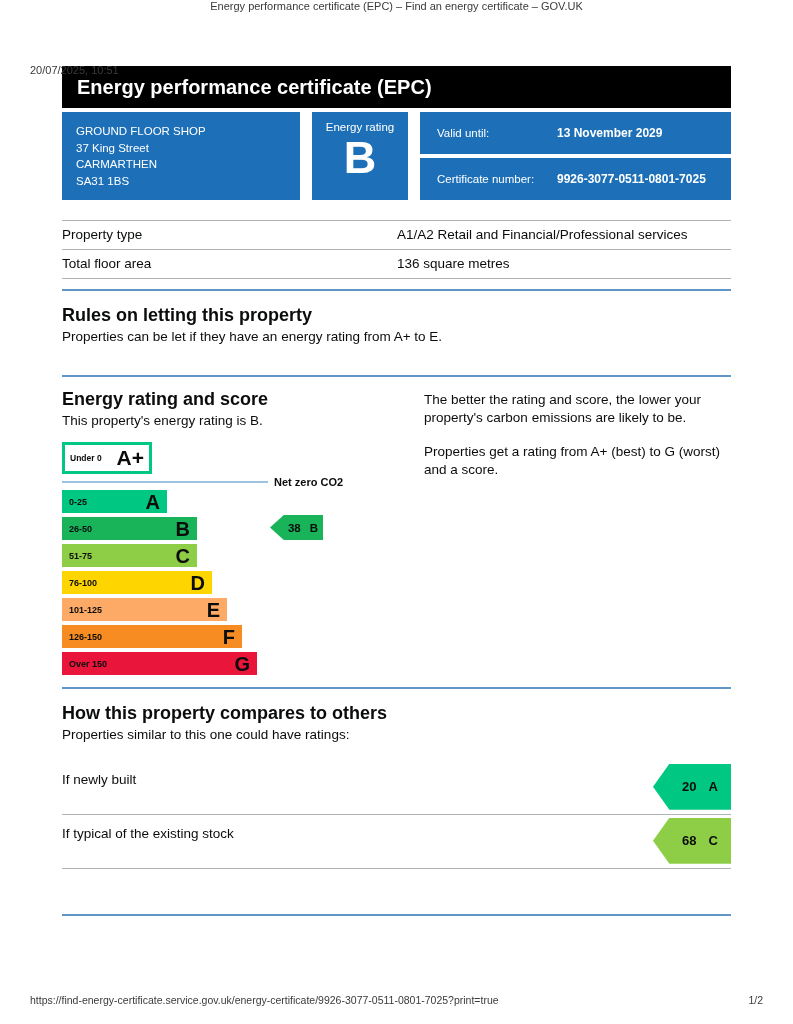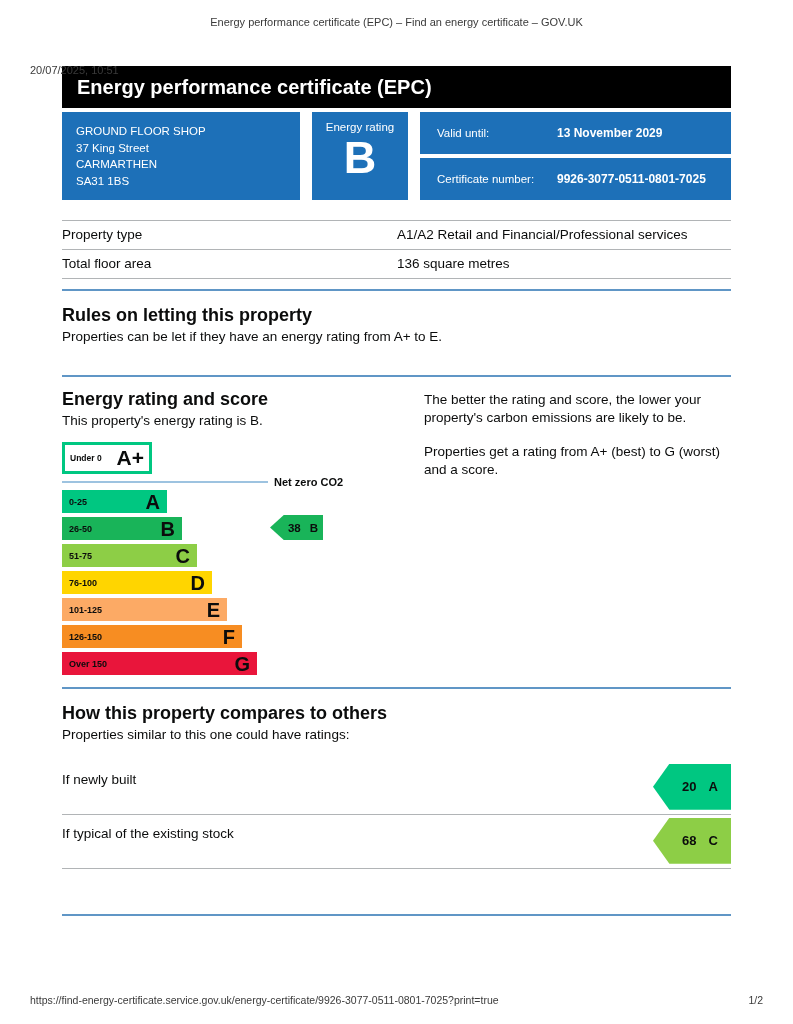--- a/index.html
+++ b/index.html
@@ -2,21 +2,21 @@
 <html><head>
 <meta charset="utf-8">
 <style>
   * { margin:0; padding:0; box-sizing:border-box; }
   html,body { width:793px; height:1024px; background:#fff; overflow:hidden;
               font-family:"Liberation Sans", sans-serif; color:#0b0c0c; }
 
   
   .print-header { position:relative; height:52px; }
   .ph-date { position:absolute; left:30px; top:16px; font-size:11px; color:#3a3a3a;margin-top:48px; }
-  .ph-title { text-align:center; padding-top:16px; font-size:11px; color:#3a3a3a; }
+  .ph-title { text-align:center; font-size:11px; color:#3a3a3a; }
   .print-footer { position:absolute; left:30px; right:30px; bottom:18px;
                   display:flex; justify-content:space-between; font-size:10.5px; color:#3a3a3a; }
 
   .sheet { margin:14px 62px 0 62px; width:669px; }
 
   .banner { background:#000; height:42px; display:flex; align-items:center; padding-left:15px; }
   .banner h1 { color:#fff; font-size:20px; font-weight:bold; }
 
   .summary-row { display:flex; gap:12px; margin-top:4px; height:88px; }
   .blue-box { background:#1d70b8; color:#fff; }
@@ -141,21 +141,21 @@
           <span class="letter">A+</span>
         </div>
         <div class="netzero">
           <span class="nz-line"></span>
           <span class="nz-label">Net zero CO2</span>
         </div>
         <div class="band" style="background-color: rgb(0, 199, 129); width: 105px;">
           <span class="range">0-25</span>
           <span class="letter">A</span>
         </div>
-        <div class="band" style="background-color: rgb(25, 180, 89); width: 120px;">
+        <div class="band" style="background-color: rgb(25, 180, 89); width: 135px;">
           <span class="range">26-50</span>
           <span class="letter">B</span>
         </div>
         <div class="band" style="background-color: rgb(141, 206, 70); width: 135px;">
           <span class="range">51-75</span>
           <span class="letter">C</span>
         </div>
         <div class="band" style="background-color: rgb(255, 213, 0); width: 150px;">
           <span class="range">76-100</span>
           <span class="letter">D</span>

